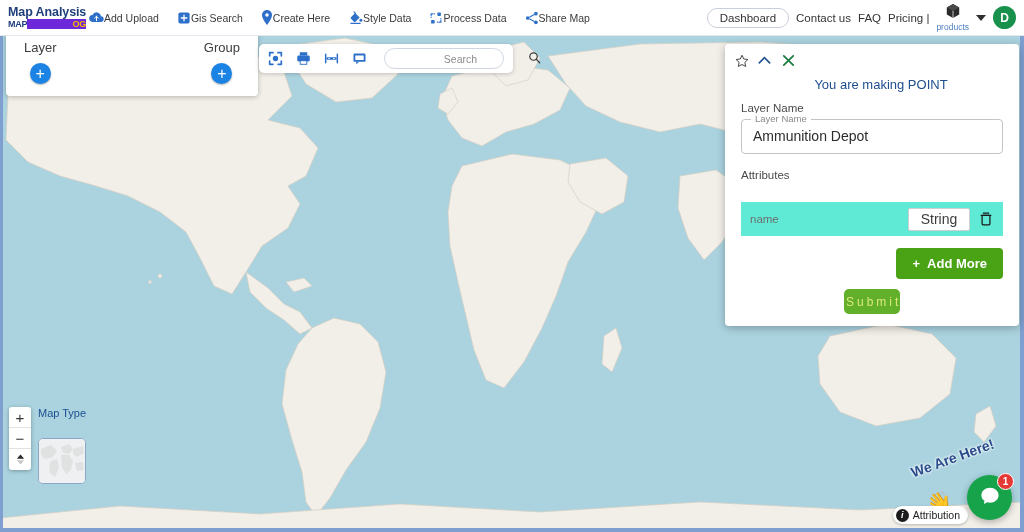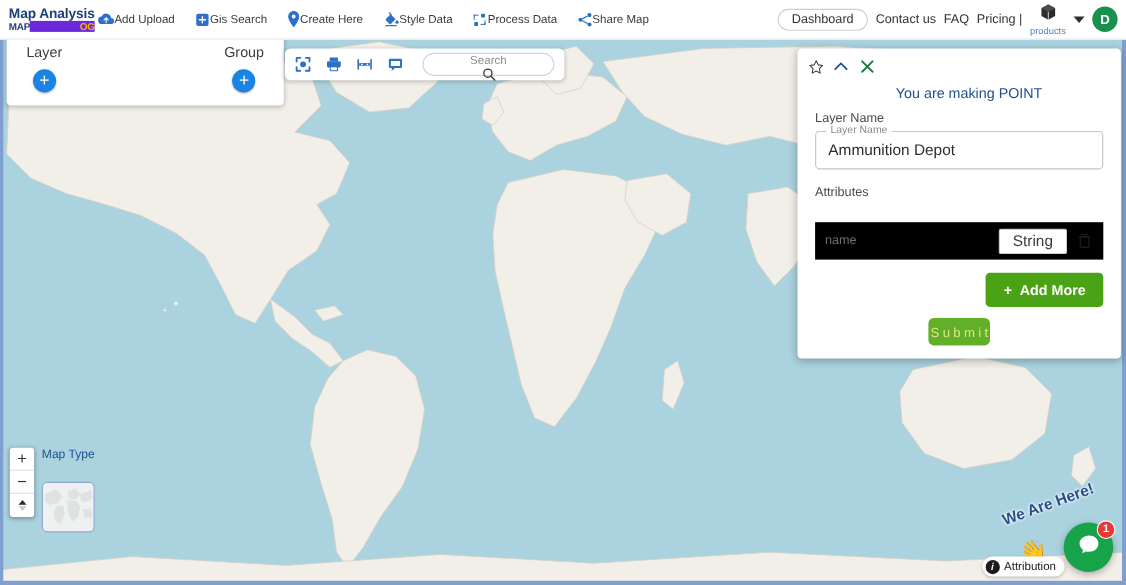--- a/index.html
+++ b/index.html
@@ -93,21 +93,21 @@
   .map-toolbar {
     position: absolute; left: 259px; top: 44px; height: 29px;
     background: #fff; border-radius: 5px; z-index: 20;
     display: flex; align-items: center; gap: 13px; padding: 0 9px;
     box-shadow: 0 1px 4px rgba(0,0,0,0.2);
   }
   .tb-ico { cursor: pointer; display: flex; align-items: center; }
   .search-box {
     display: flex; align-items: center; width: 120px; height: 21px;
     border: 1px solid #cfd6de; border-radius: 11px; padding: 0 8px;
-    margin-left: 4px; background: #fff; flex-direction: column;
+    margin-left: 4px; background: #fff;
   }
   .search-input {
     border: 0; outline: 0; flex: 1; font-size: 10.5px; color: #7a7a7a;
     text-align: center; font-family: "Liberation Sans", sans-serif; background: transparent;
   }
   .search-input::placeholder { color: #8b8b8b; }
 
   
   .create-panel {
     position: absolute; right: 5px; top: 44px; width: 294px;
@@ -132,21 +132,21 @@
   }
   .mui-legend {
     position: absolute; top: -7px; left: 9px; background: #fff; padding: 0 4px;
     font-size: 9.5px; color: #8a8a8a;
   }
   .mui-value {
     position: absolute; left: 11px; top: 8px; font-size: 14px; color: #2c2c2c;
   }
   .attr-block { margin: 16px 16px 0 16px; }
   .attr-row {
-    display: flex; align-items: center; background: #000000;
+    display: flex; align-items: center; background: #5eead4;
     height: 34px; padding: 0 9px; gap: 8px;
   }
   .attr-name { flex: 1; font-size: 11.5px; color: #6f6f6f; }
   .attr-type {
     width: 62px; height: 23px; border: 1px solid #cfcfcf; border-radius: 2px;
     background: #fff; font-size: 14px; color: #3c3c3c;
     display: flex; align-items: center; justify-content: center; cursor: pointer;
   }
   .trash-btn { cursor: pointer; display: flex; align-items: center; }
   .add-more-row { display: flex; justify-content: flex-end; padding: 12px 16px 0 16px; }

